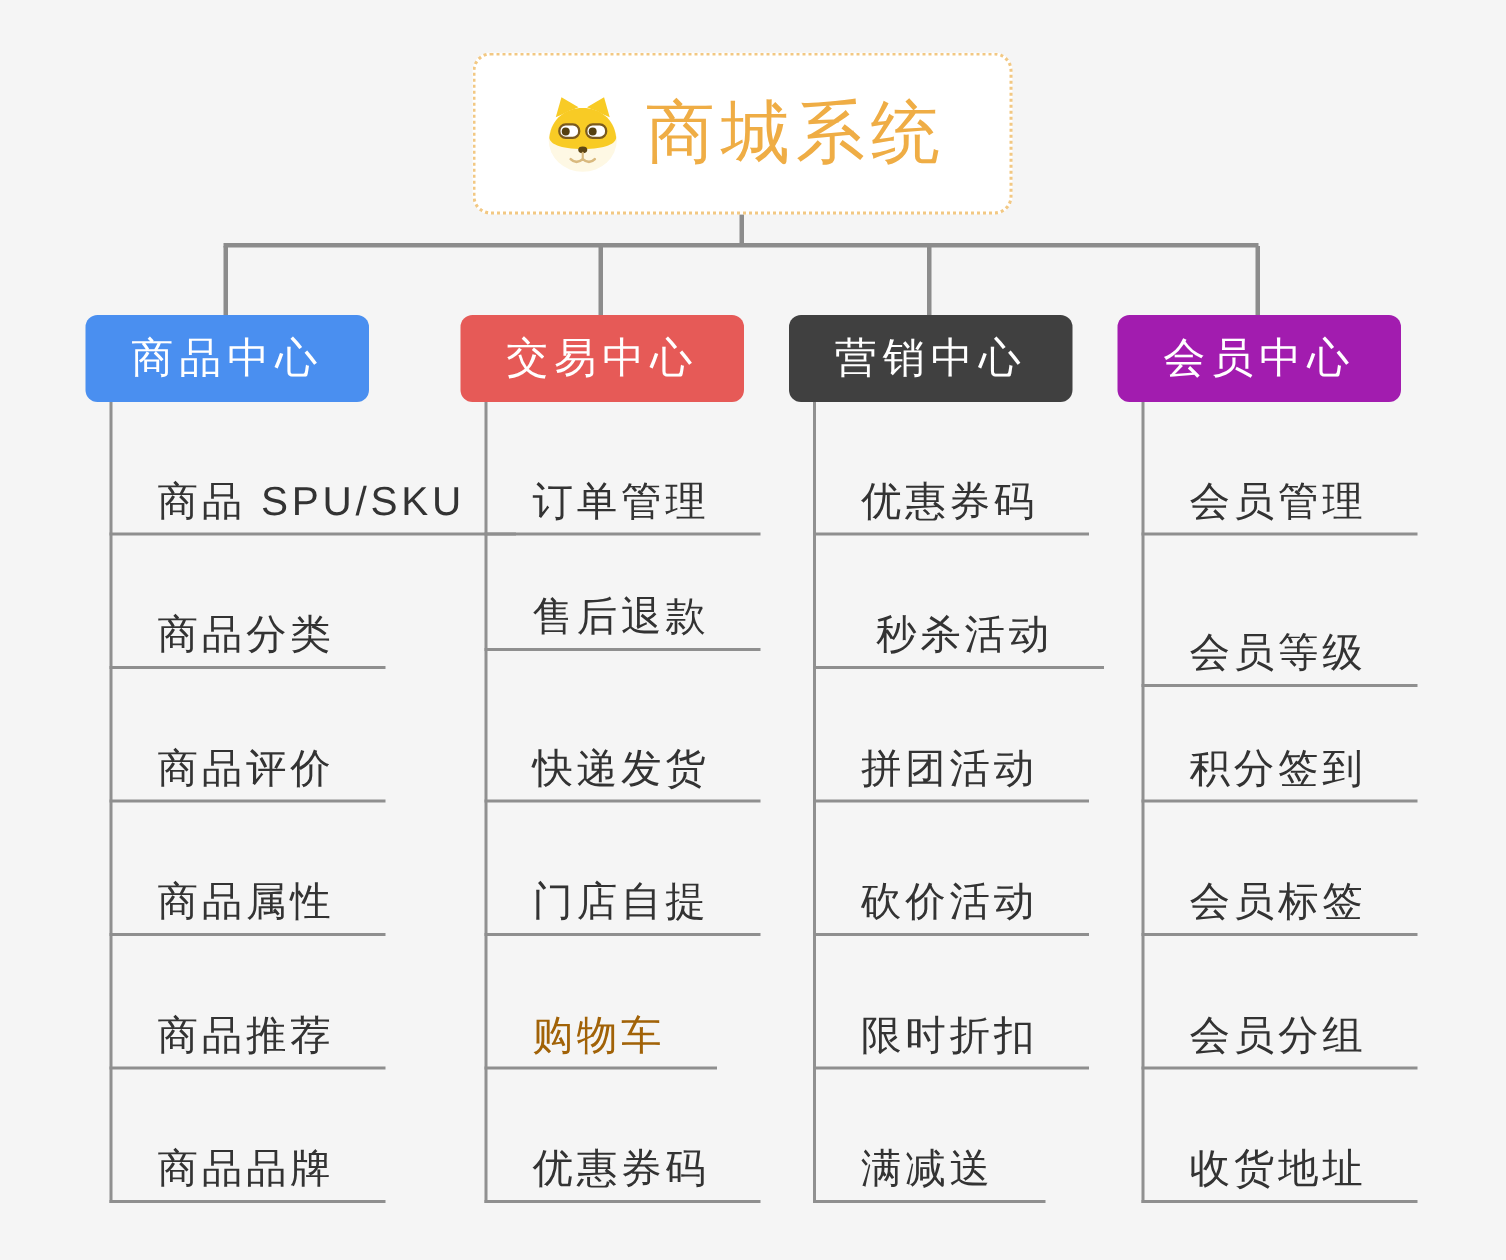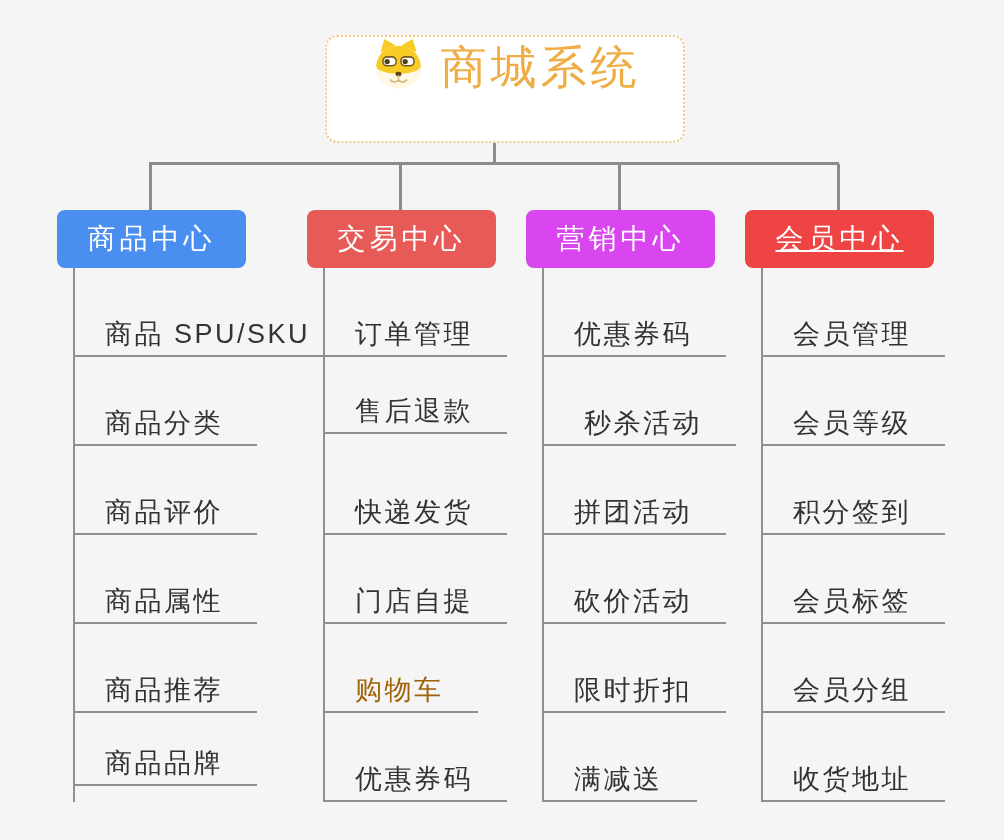--- a/index.html
+++ b/index.html
@@ -17,29 +17,30 @@
 
   
   .line {
     position: absolute;
     background: #8c8c8c;
   }
 
   
   .root-node {
     position: absolute;
-    left: 325px;
+    left: 315px;
     top: 35px;
     width: 360px;
     height: 108px;
     box-sizing: border-box;
     background: #ffffff;
     border: 2px dotted #f2c883;
     border-radius: 12px;
     display: flex;
+    align-items: center;
     justify-content: center;
     gap: 14px;
     cursor: pointer;
   }
   .root-title {
     font-size: 46px;
     letter-spacing: 4px;
     font-weight: 500;
     color: #efad45;
     white-space: nowrap;
@@ -122,47 +123,47 @@
 
   <div id="branches">
       <div class="branch" style="left: 57px;">
         <div class="branch-header" style="background: rgb(74, 143, 240);">商品中心</div>
         <div class="spine"></div>
         <div class="leaf" style="top: 111px; color: rgb(51, 51, 51);">商品 SPU/SKU</div>
         <div class="leaf" style="top: 200px; color: rgb(51, 51, 51);">商品分类</div>
         <div class="leaf" style="top: 289px; color: rgb(51, 51, 51);">商品评价</div>
         <div class="leaf" style="top: 378px; color: rgb(51, 51, 51);">商品属性</div>
         <div class="leaf" style="top: 467px; color: rgb(51, 51, 51);">商品推荐</div>
-        <div class="leaf" style="top: 540px; color: rgb(51, 51, 51);">商品品牌</div>
+        <div class="leaf" style="top: 556px; color: rgb(51, 51, 51);">商品品牌</div>
       </div>
       <div class="branch" style="left: 307px;">
         <div class="branch-header" style="background: rgb(230, 90, 87);">交易中心</div>
         <div class="spine"></div>
         <div class="leaf" style="top: 111px; color: rgb(51, 51, 51);">订单管理</div>
         <div class="leaf" style="top: 188px; color: rgb(51, 51, 51);">售后退款</div>
         <div class="leaf" style="top: 289px; color: rgb(51, 51, 51);">快递发货</div>
         <div class="leaf" style="top: 378px; color: rgb(51, 51, 51);">门店自提</div>
         <div class="leaf" style="top: 467px; color: #a16207;">购物车</div>
         <div class="leaf" style="top: 556px; color: rgb(51, 51, 51);">优惠券码</div>
       </div>
       <div class="branch" style="left: 526px;">
-        <div class="branch-header" style="background: #d946ef;">营销中心</div>
+        <div class="branch-header" style="background: #404040;">营销中心</div>
         <div class="spine"></div>
         <div class="leaf" style="top: 111px; color: rgb(51, 51, 51);">优惠券码</div>
         <div class="leaf" style="top: 200px; color: rgb(51, 51, 51); padding-left: 42px;">秒杀活动</div>
         <div class="leaf" style="top: 289px; color: rgb(51, 51, 51);">拼团活动</div>
         <div class="leaf" style="top: 378px; color: rgb(51, 51, 51);">砍价活动</div>
         <div class="leaf" style="top: 467px; color: rgb(51, 51, 51);">限时折扣</div>
         <div class="leaf" style="top: 556px; color: rgb(51, 51, 51);">满减送</div>
       </div>
       <div class="branch" style="left: 745px;">
-        <div class="branch-header" style="background: #ef4444; text-decoration: underline;">会员中心</div>
+        <div class="branch-header" style="background: #a21caf;">会员中心</div>
         <div class="spine"></div>
         <div class="leaf" style="top: 111px; color: rgb(51, 51, 51);">会员管理</div>
-        <div class="leaf" style="top: 200px; color: rgb(51, 51, 51);">会员等级</div>
+        <div class="leaf" style="top: 212px; color: rgb(51, 51, 51);">会员等级</div>
         <div class="leaf" style="top: 289px; color: rgb(51, 51, 51);">积分签到</div>
         <div class="leaf" style="top: 378px; color: rgb(51, 51, 51);">会员标签</div>
         <div class="leaf" style="top: 467px; color: rgb(51, 51, 51);">会员分组</div>
         <div class="leaf" style="top: 556px; color: rgb(51, 51, 51);">收货地址</div>
       </div>
     </div>
 
 </div>
 
 </body></html>

